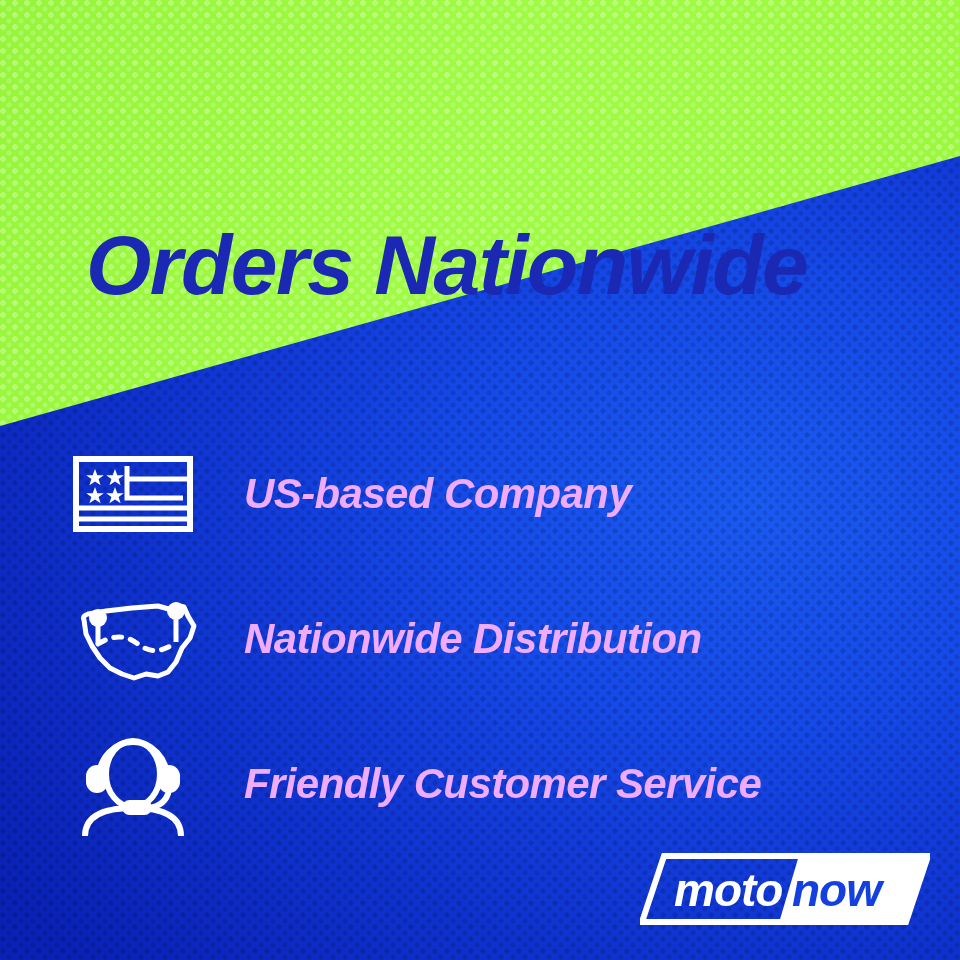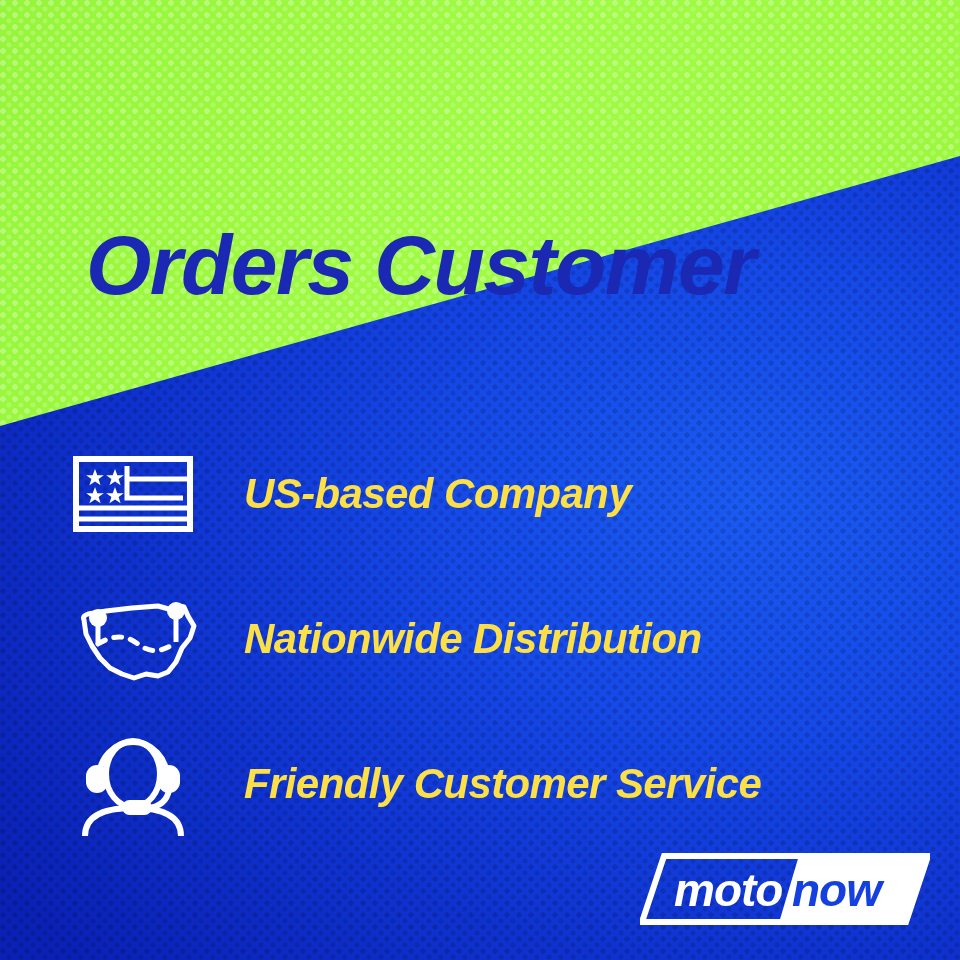--- a/index.html
+++ b/index.html
@@ -99,21 +99,21 @@
   }
   .feature-icon {
     width: 132px;
     min-width: 132px;
     height: 104px;
     display: flex;
     align-items: center;
     justify-content: flex-start;
   }
   .feature-label {
-    color: #fde047;
+    color: #f0abfc;
     font-size: 42px;
     font-weight: 700;
     font-style: italic;
     letter-spacing: -0.6px;
     white-space: nowrap;
     margin-left: 40px;
   }
 
   
   .logo {
@@ -134,21 +134,21 @@
     <div class="bg-blue-dots"></div>
     <div class="bg-blue-dots2"></div>
   </div>
 
   <div class="bg-green">
     <div class="bg-green-dots"></div>
     <div class="bg-green-dots2"></div>
   </div>
 
   <div class="headline">
-    <span class="hl-line hl-line1">Orders Customer</span>
+    <span class="hl-line hl-line1">Orders Nationwide</span>
   </div>
 
   <div class="features">
 
     <div class="feature-row">
       <div class="feature-icon">
         <svg width="122" height="78" viewBox="0 0 122 78" aria-hidden="true">
           <rect x="4" y="4" width="114" height="70" fill="none" stroke="#ffffff" stroke-width="6"></rect>
 
           <rect x="11" y="11" width="44" height="32" fill="none" stroke="#ffffff" stroke-width="0"></rect>

